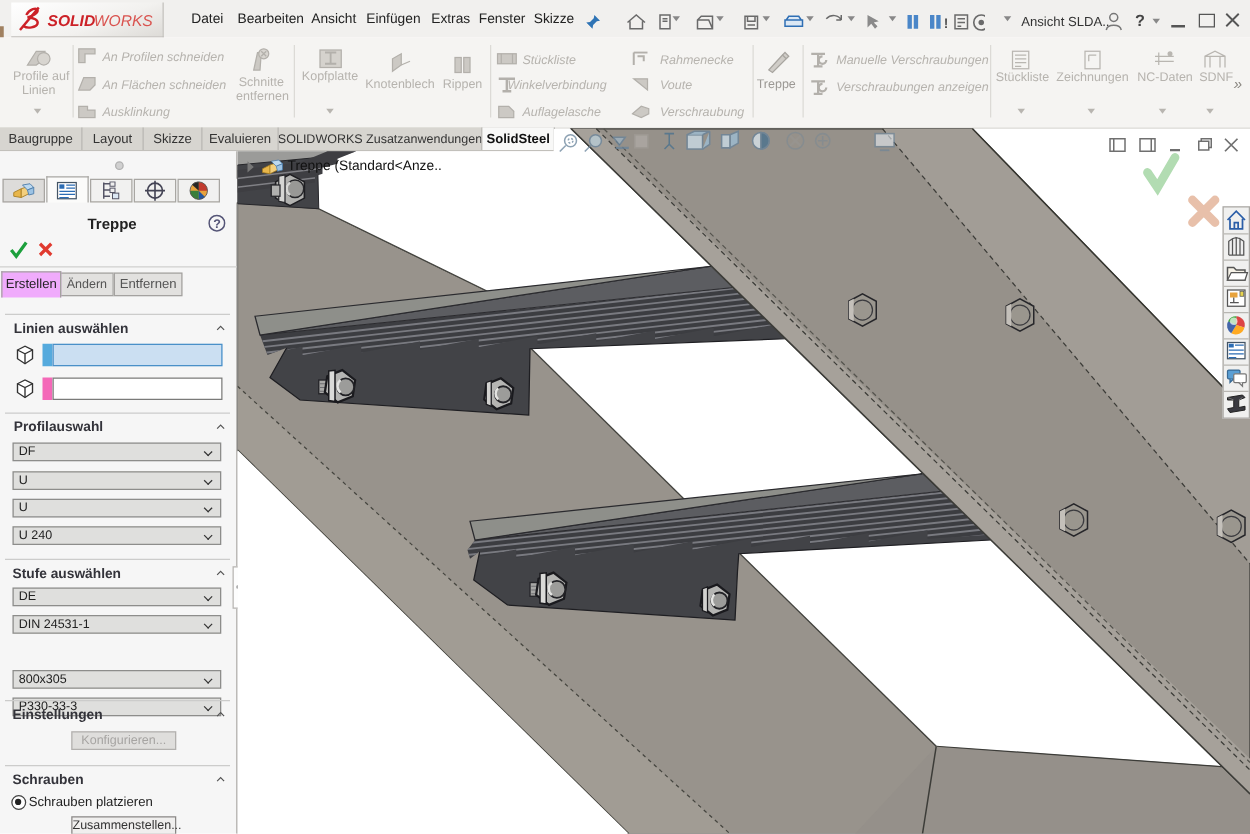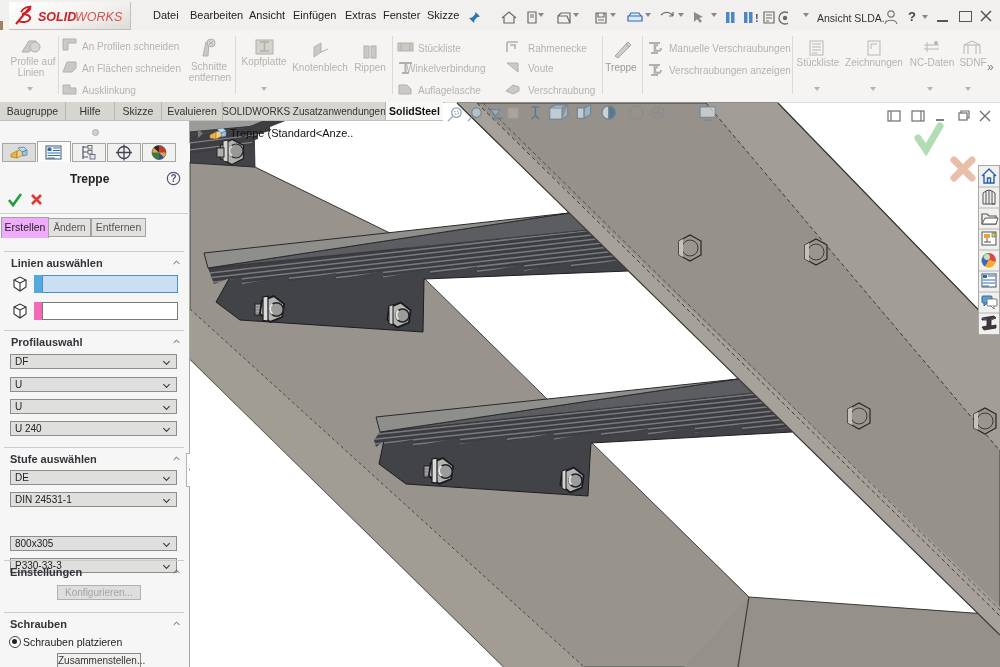--- a/index.html
+++ b/index.html
@@ -8,21 +8,21 @@
 .abs{position:absolute;}
 
 #titlebar{left:0;top:0;width:1000px;height:30px;background:#f1f0ee;}
 #logobox{left:9px;top:2px;width:121px;height:27px;
   background:linear-gradient(160deg,#ffffff 0%,#f2f1ef 60%,#dddbd7 100%);
   border-right:1px solid #c2c0bc;border-bottom:1px solid #c2c0bc;}
 .menu{top:9px;font-size:11px;color:#222;}
 
 #ribbon{left:0;top:30px;width:1000px;height:72px;background:#f5f4f2;border-bottom:1px solid #dddbd7;}
 .rsep{position:absolute;top:36px;width:1px;height:58px;background:#dcdad6;}
-.rtxt{position:absolute;font-size:10px;color:#b6b3ae;white-space:nowrap;}
+.rtxt{position:absolute;font-size:10px;color:#b6b3ae;white-space:nowrap;font-style:italic;}
 .rtxtc{position:absolute;font-size:10px;color:#b6b3ae;white-space:nowrap;text-align:center;transform:translateX(-50%);}
 .rarr{position:absolute;width:0;height:0;border-left:3.5px solid transparent;border-right:3.5px solid transparent;border-top:4px solid #b8b5b0;transform:translateX(-50%);}
 
 #tabstrip{left:0;top:102px;width:443px;height:19px;background:#d7d5d0;border-bottom:1px solid #c2c0bb;box-sizing:border-box;}
 .tab{position:absolute;top:0;height:18px;font-size:10.5px;color:#333;white-space:nowrap;overflow:hidden;
   border-right:1px solid #b9b7b2;display:flex;align-items:center;justify-content:center;}
 .tabactive{background:#f8f8f7;color:#111;font-weight:bold;}
 
 #panel{left:0;top:121px;width:190px;height:546px;background:#f6f6f6;border-right:1px solid #a9a7a3;box-sizing:border-box;}
 .ph{position:absolute;font-size:11px;font-weight:bold;color:#33333a;}
@@ -240,21 +240,21 @@
       <path d="M2 14 L2 5 L10 1 L18 5 L18 14 M2 5 L18 5 M6 5 L6 14 M14 5 L14 14" stroke="#b9b6b1" fill="none"></path>
     </svg>
 <div class="rtxtc" style="left:973px;top:57px;">SDNF</div>
 <div class="rarr" style="left:968px;top:87px;"></div>
 <div class="rtxt" style="left:987px;top:60px;font-size:12px;color:#88857f;">»</div>
 </div>
 
 <div id="tabstrip" class="abs"></div>
 <div id="tabs">
 <div class="tab" style="left:0;width:65px;">Baugruppe</div>
-<div class="tab" style="left:66px;width:48px;">Hilfe</div>
+<div class="tab" style="left:66px;width:48px;">Layout</div>
 <div class="tab" style="left:115px;width:46px;">Skizze</div>
 <div class="tab" style="left:162px;width:60px;">Evaluieren</div>
 <div class="tab" style="left:223px;width:162px;font-size:10px;">SOLIDWORKS Zusatzanwendungen</div>
 <div class="tab tabactive" style="left:386px;width:57px;border-right:1px solid #a9a7a3;">SolidSteel</div>
 </div>
 <style>#tabs .tab{top:102px;}</style>
 
 <div id="panel" class="abs"></div>
 <div id="panelitems">
 

